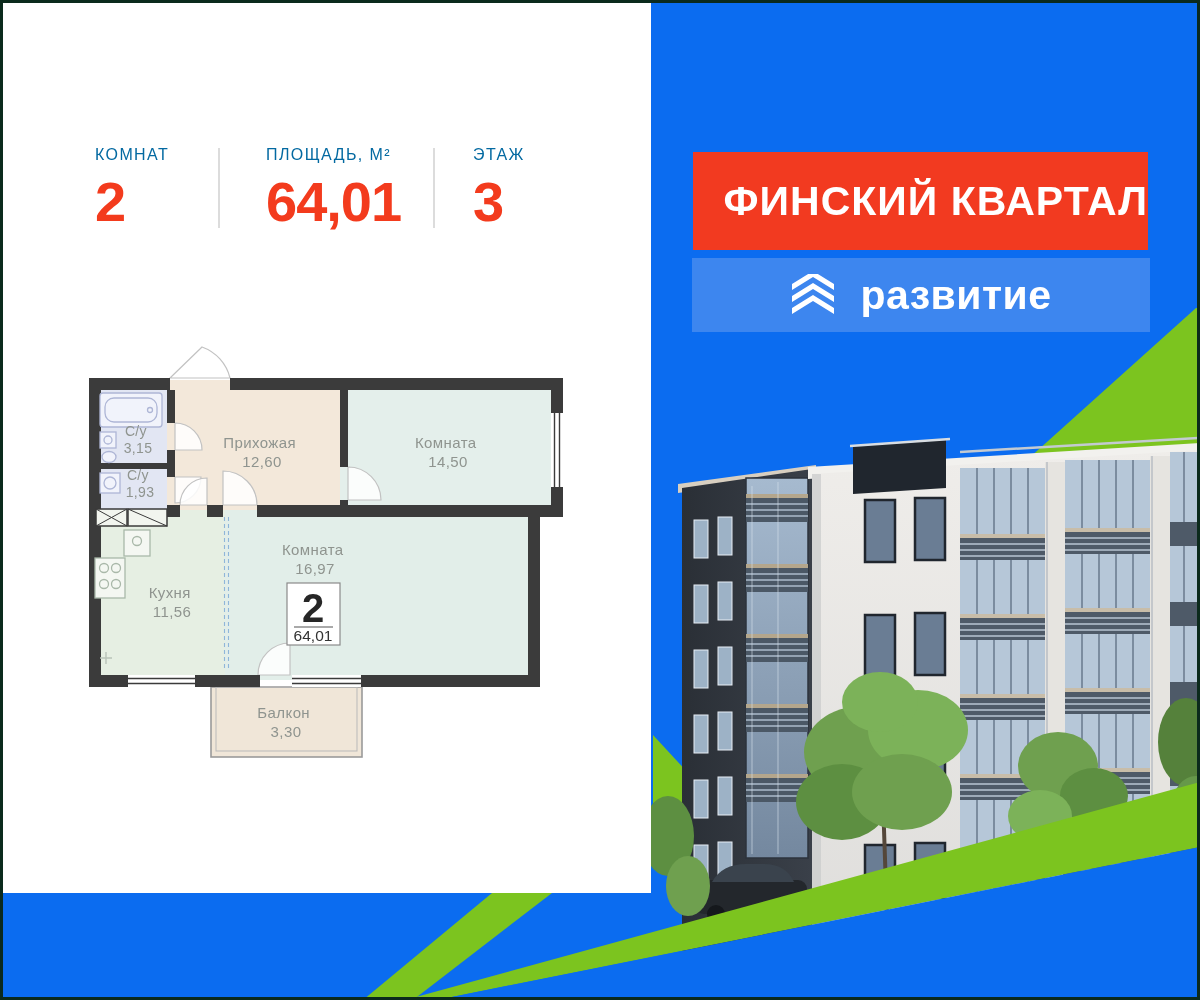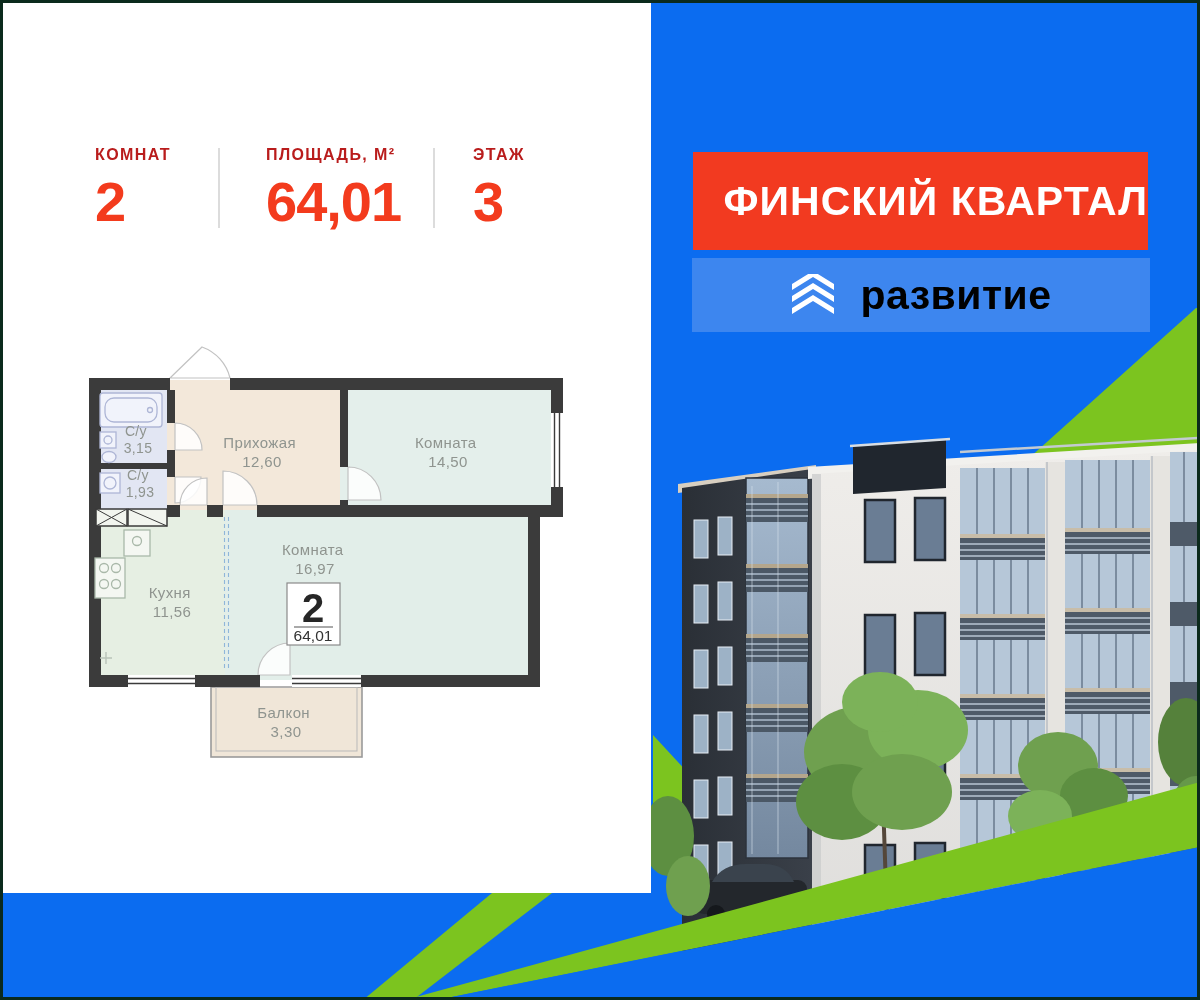--- a/index.html
+++ b/index.html
@@ -5,34 +5,34 @@
   html,body{margin:0;padding:0;background:#333;}
   .canvas{
     position:relative;width:1200px;height:1000px;overflow:hidden;
     background:#0b6cf0;
     font-family:"Liberation Sans", sans-serif;
   }
   .frame{position:absolute;inset:0;border:3px solid #0b2a1c;z-index:60;pointer-events:none;}
   .card{position:absolute;left:0;top:0;width:651px;height:893px;background:#ffffff;z-index:5;}
   
   .stat{position:absolute;top:146px;}
-  .stat .lbl{font-size:16px;font-weight:700;letter-spacing:1.4px;color:#b91c1c;}
+  .stat .lbl{font-size:16px;font-weight:400;letter-spacing:1.4px;color:#0369a1;}
   .stat .val{margin-top:10px;font-size:56px;line-height:1;font-weight:800;letter-spacing:-1px;color:#f33b1d;}
   .stat-div{position:absolute;top:148px;width:2px;height:80px;background:#dcdcdc;}
   
   .banner-red{
     position:absolute;left:693px;top:152px;width:455px;height:98px;background:#f23a20;
     display:flex;align-items:center;justify-content:flex-end;z-index:20;
   }
   .banner-red .t{color:#fff;font-size:41px;font-weight:800;letter-spacing:1px;white-space:nowrap;}
   .banner-dev{
     position:absolute;left:692px;top:258px;width:458px;height:74px;background:#3d86ef;
     display:flex;align-items:center;justify-content:center;z-index:20;
   }
-  .banner-dev .t{color:#000000;font-size:41px;font-weight:700;letter-spacing:0.5px;margin-left:24px;}
+  .banner-dev .t{color:#ffffff;font-size:41px;font-weight:700;letter-spacing:0.5px;margin-left:24px;}
   
   .scene{position:absolute;inset:0;z-index:1;}
   .plan{position:absolute;left:80px;top:340px;z-index:6;}
   .w{fill:#3b3b3b;}
   .rlabel{fill:#8f948f;font-size:15px;letter-spacing:0.4px;}
   .rlabel-sm{fill:#8f948f;font-size:14px;letter-spacing:0.3px;}
   .fx-b{stroke:#aeb6d6;fill:#f1f3fb;stroke-width:1.3;}
   .fx-k{stroke:#a9b8a9;fill:#f4f7f2;stroke-width:1.3;}
   .door{fill:#ffffff;fill-opacity:0.85;stroke:#c2c2c2;stroke-width:1.2;}
 </style>

